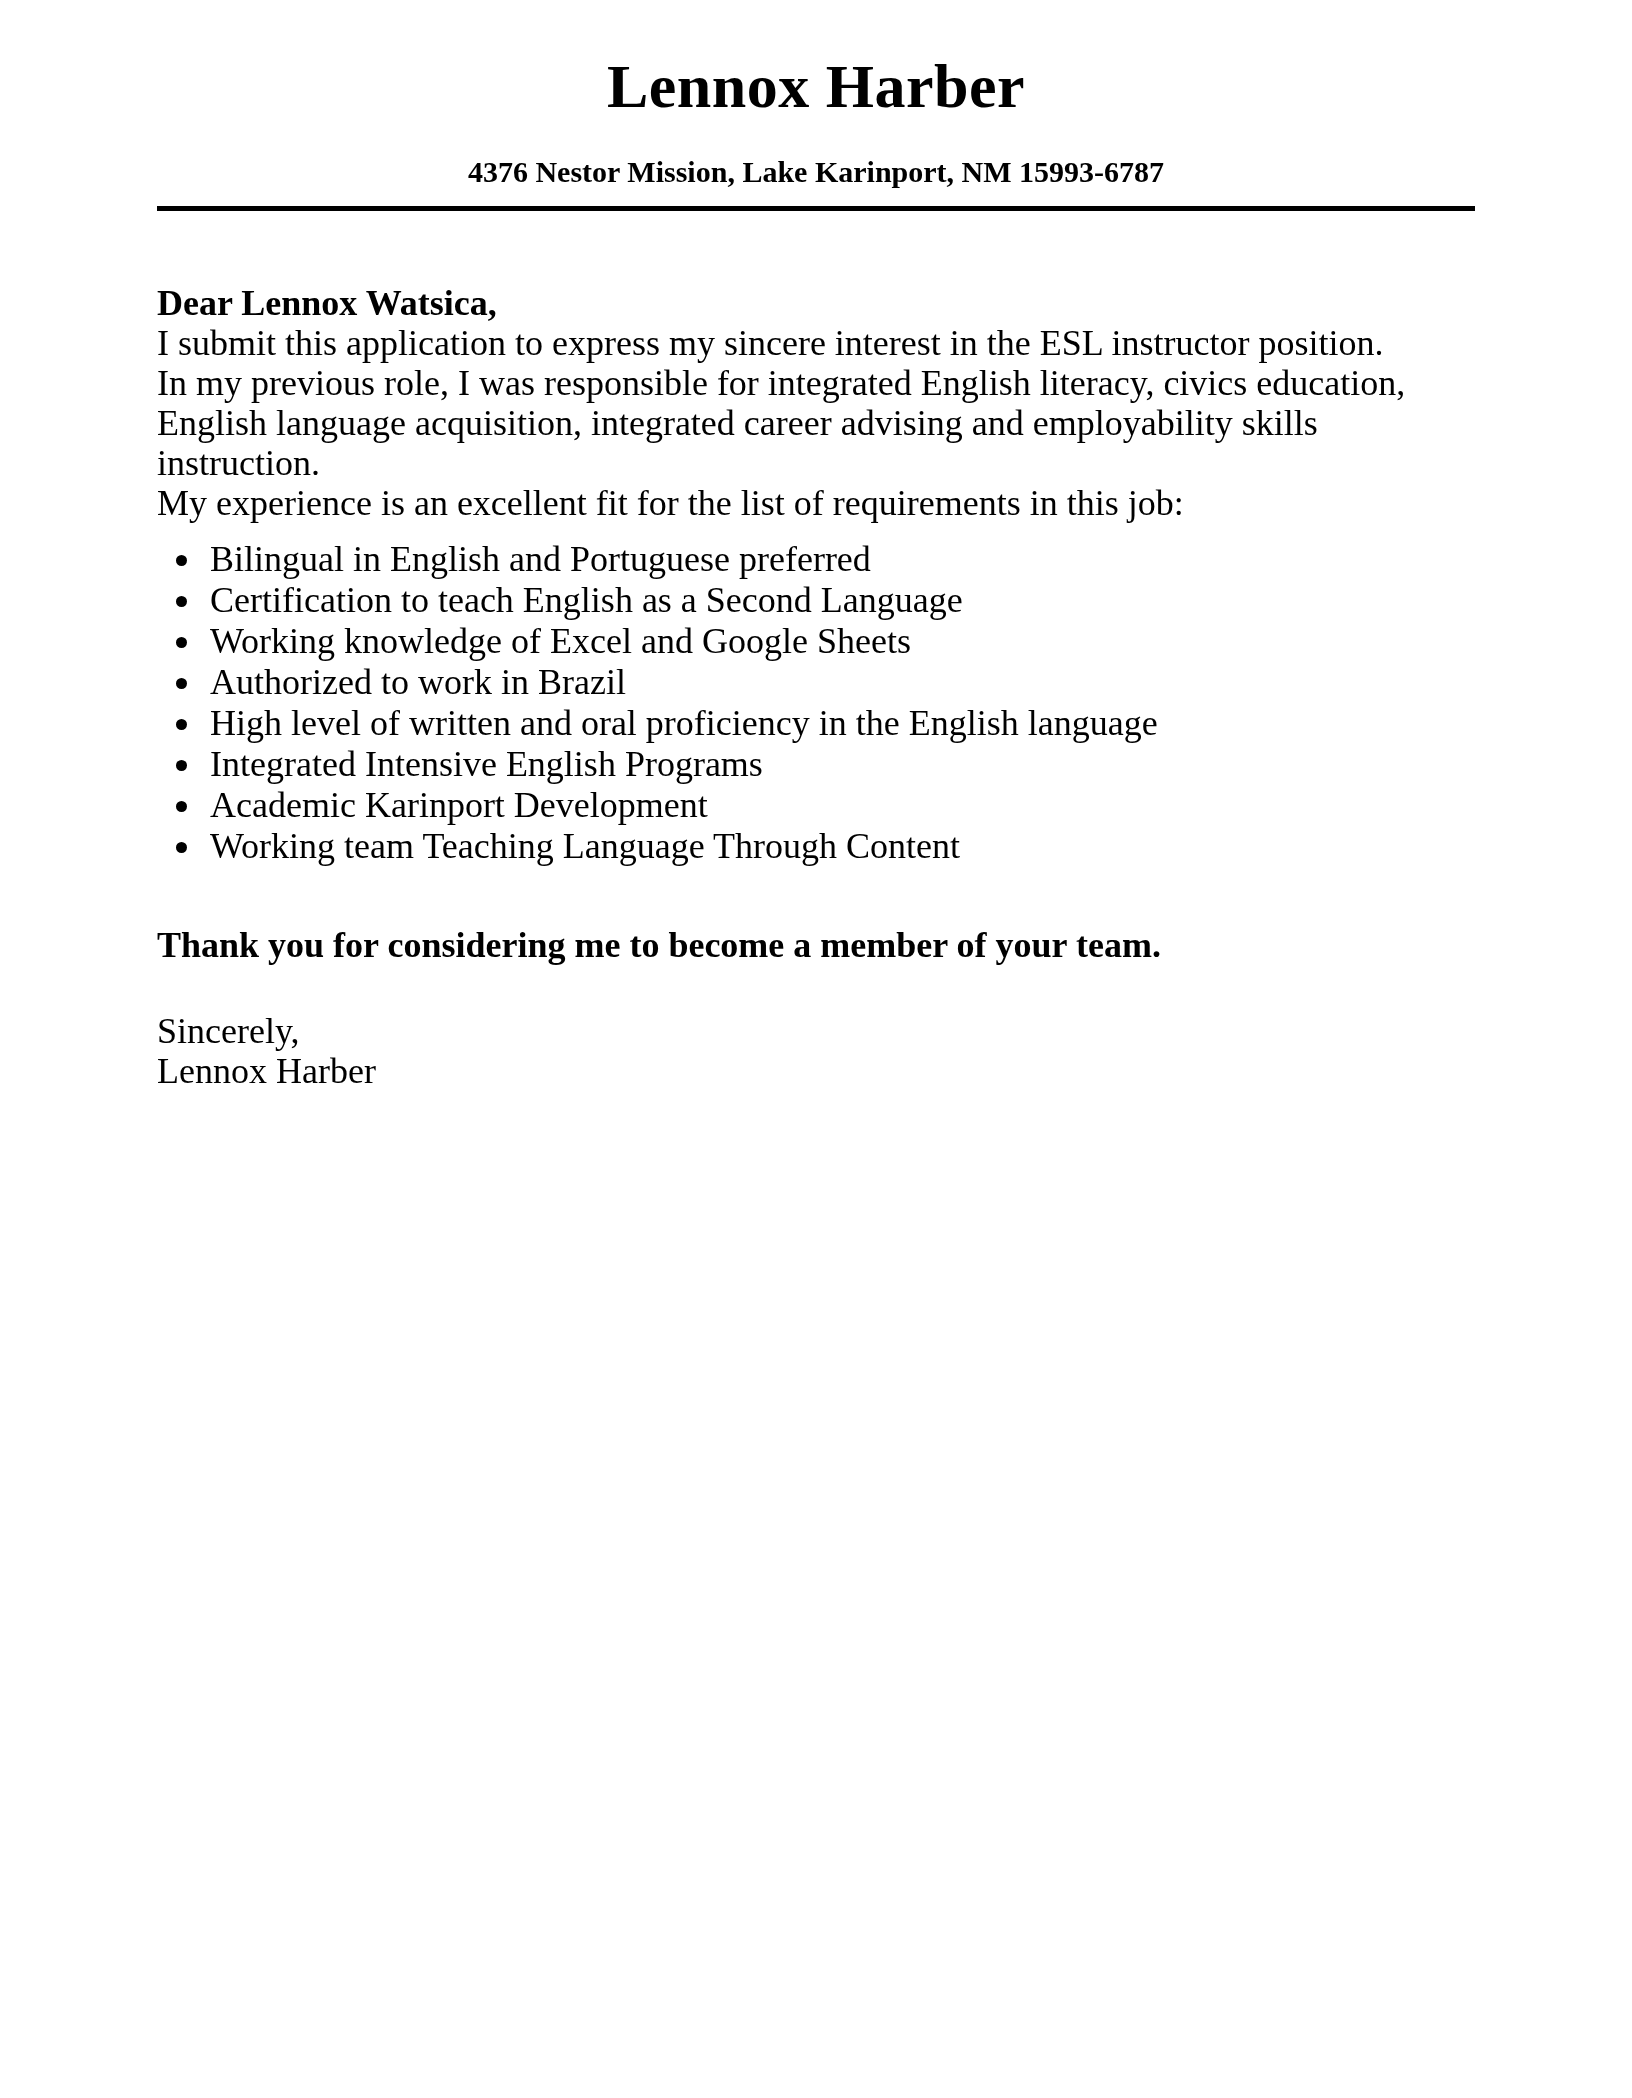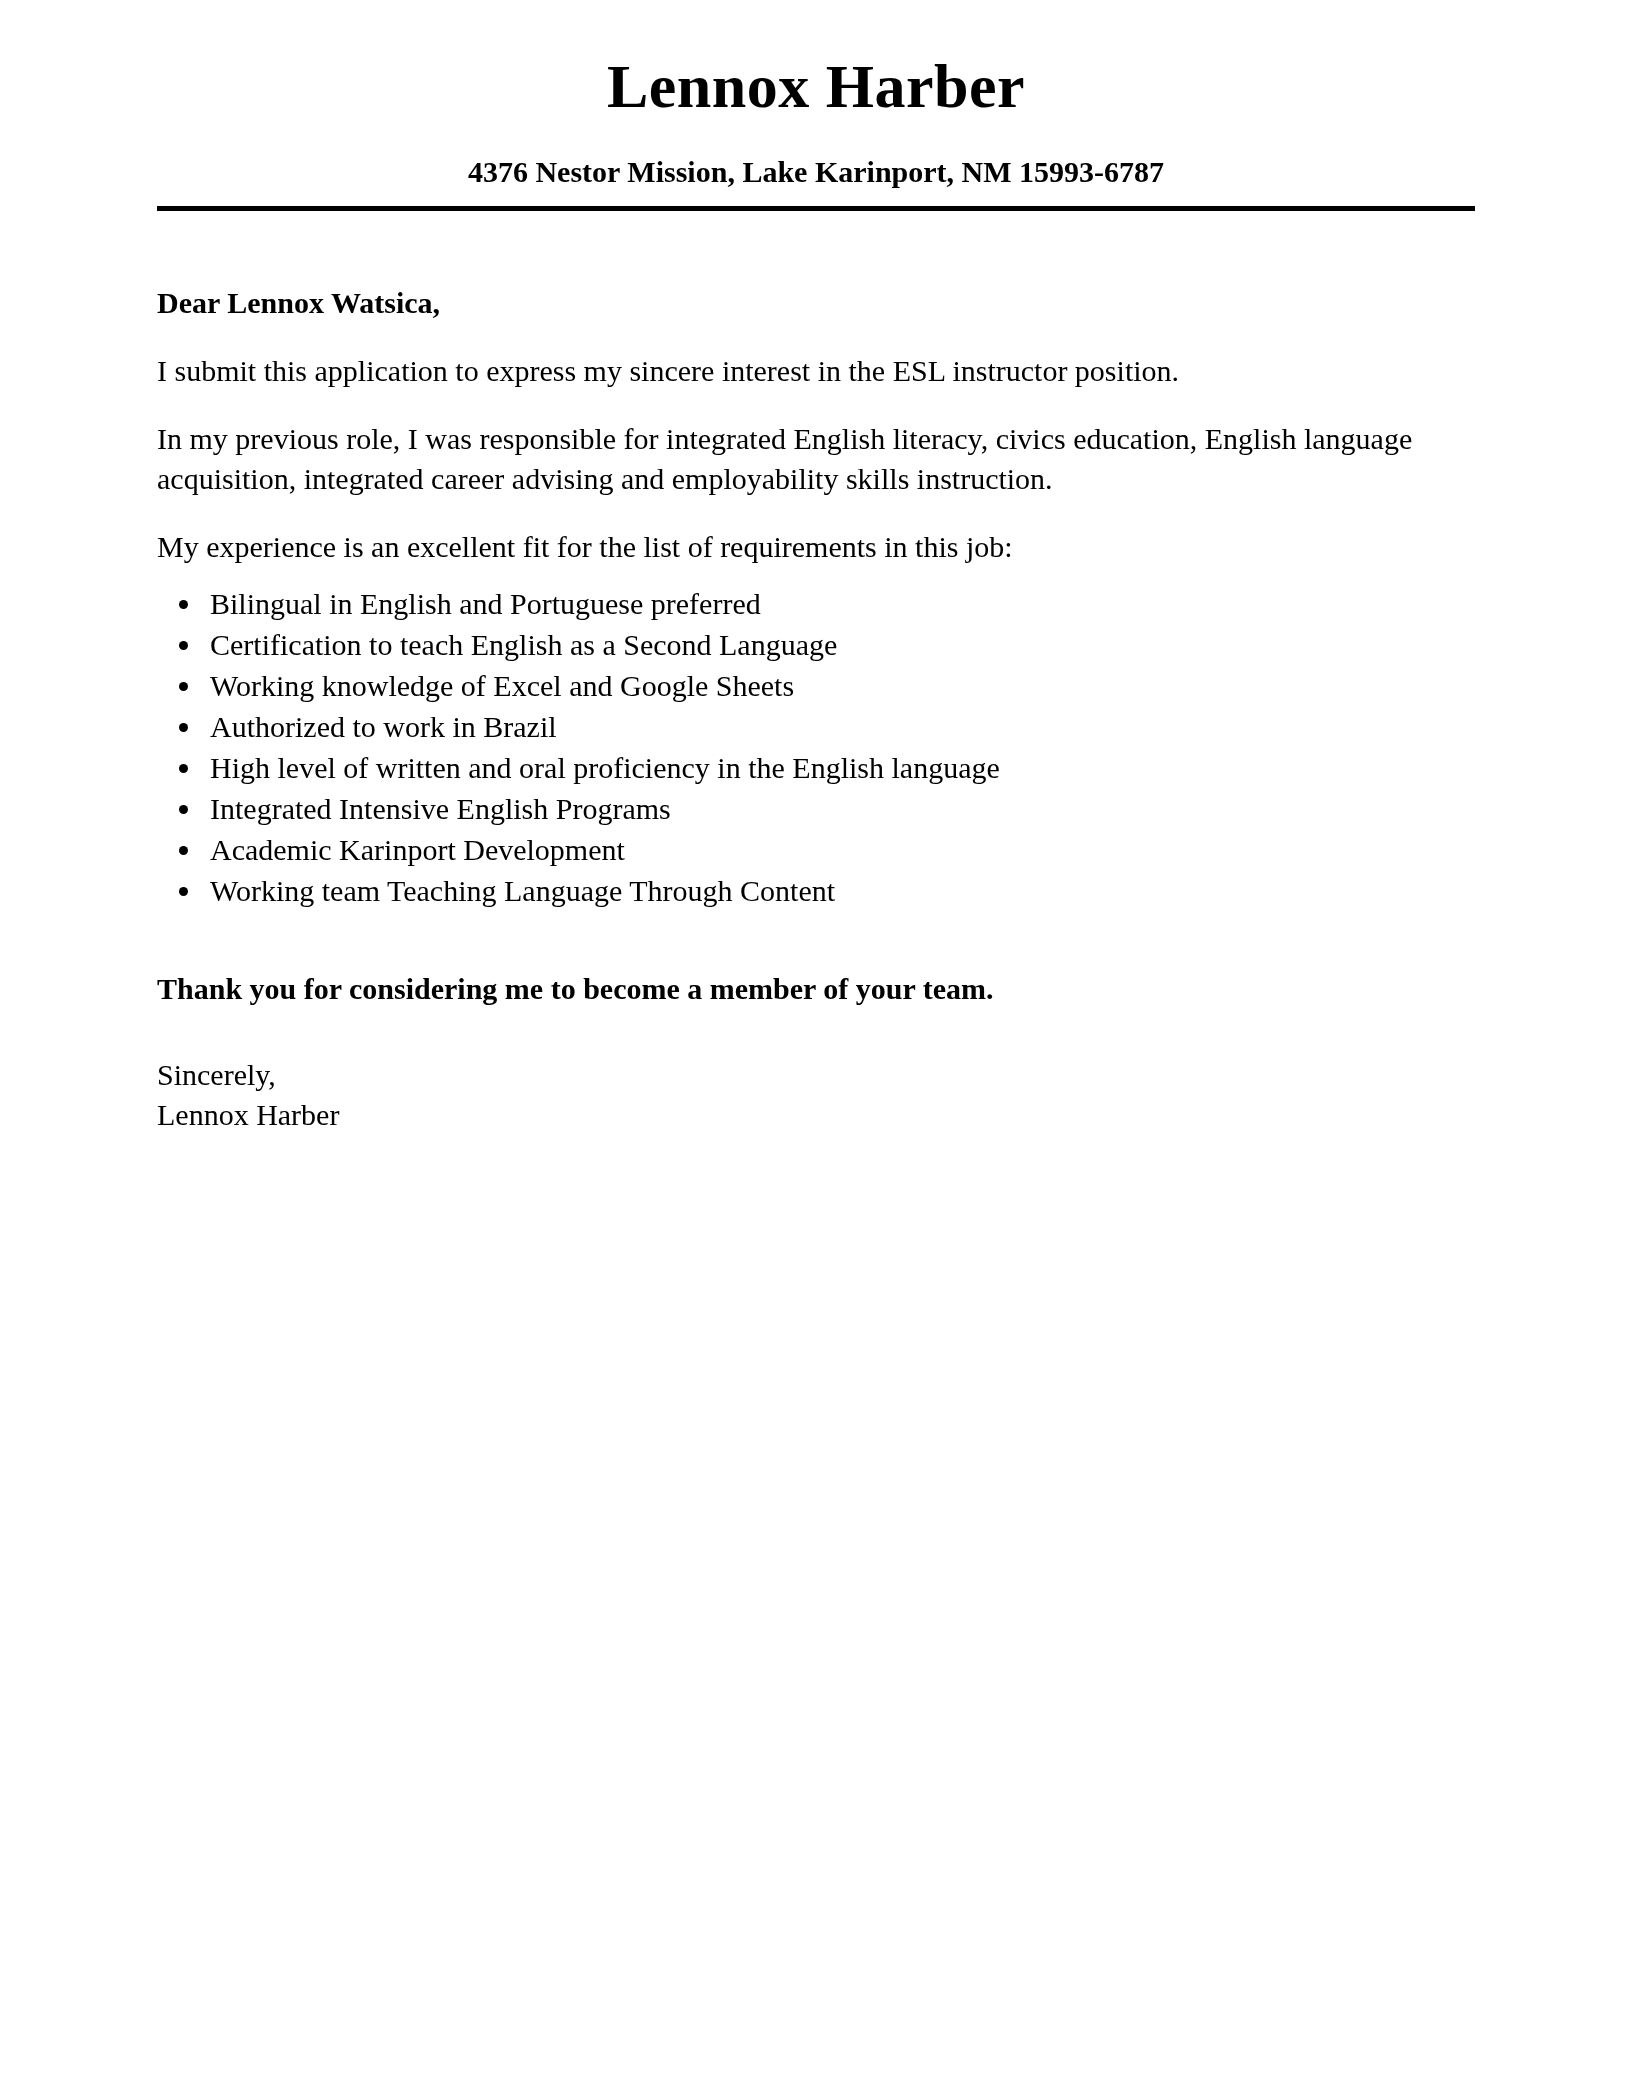--- a/index.html
+++ b/index.html
@@ -31,29 +31,28 @@
     margin-top: 34px;
     line-height: 1.2;
   }
   .header-rule {
     border: none;
     border-top: 5px solid #000000;
     margin: 16px 157px 0 157px;
   }
   .content {
     margin: 0 160px 0 157px;
-    font-size: 30px;
+    font-size: 36px;
     line-height: 40px;
   }
   .salutation {
     font-weight: bold;
     margin-top: 72px;
   }
   .para {
-    margin-top: 28px;
   }
   .req-list {
     margin-top: 16px;
     padding-left: 47px;
     list-style-type: disc;
   }
   .req-list li {
     line-height: 41px;
     padding-left: 6px;
   }

